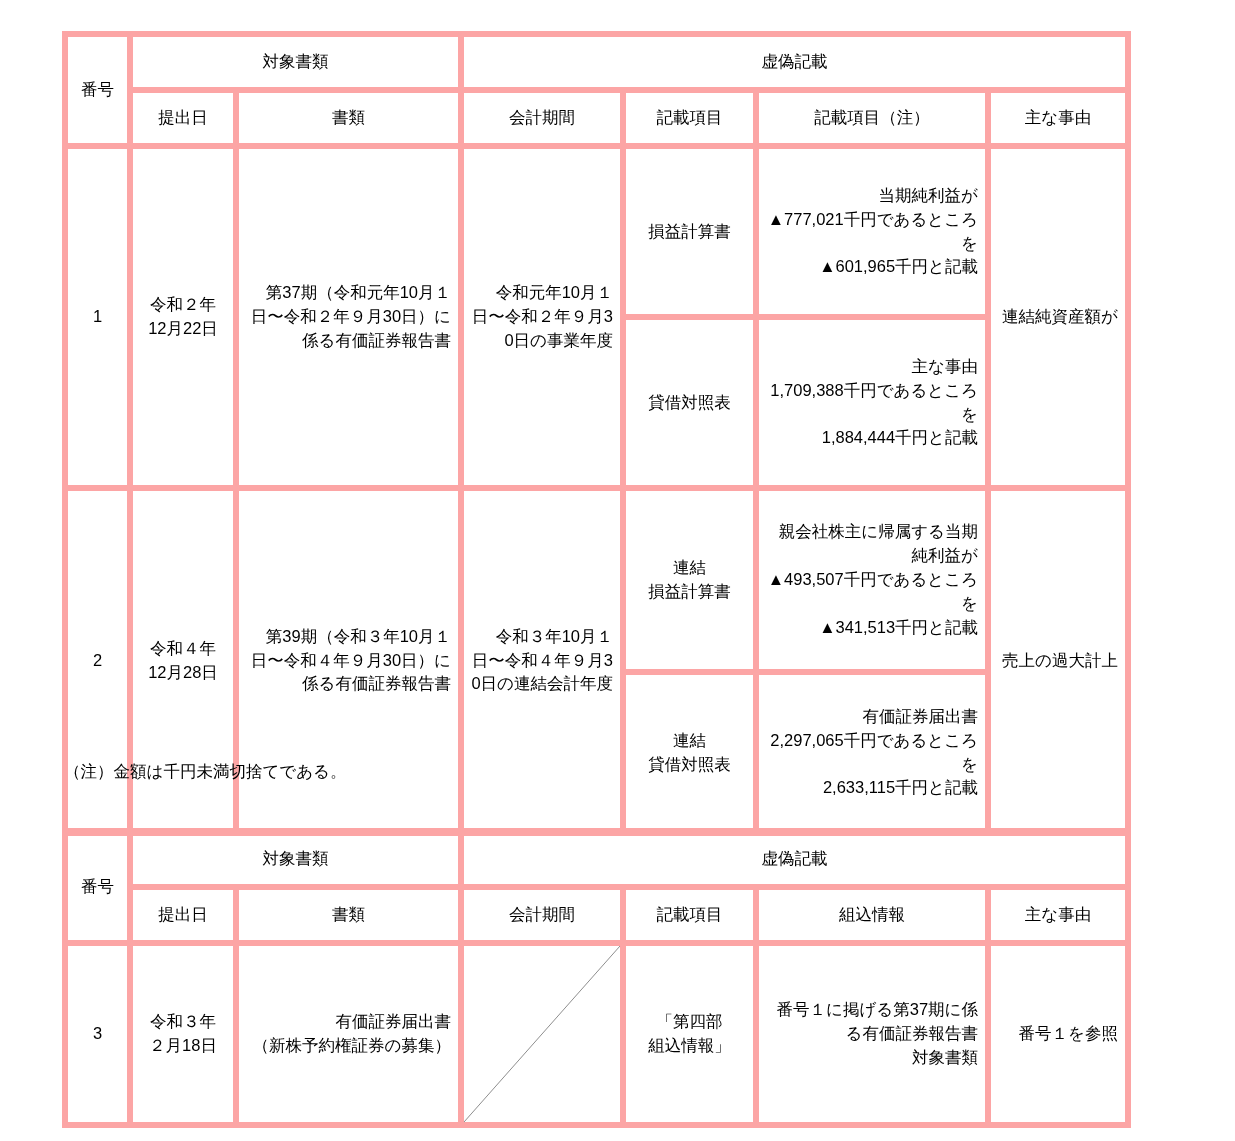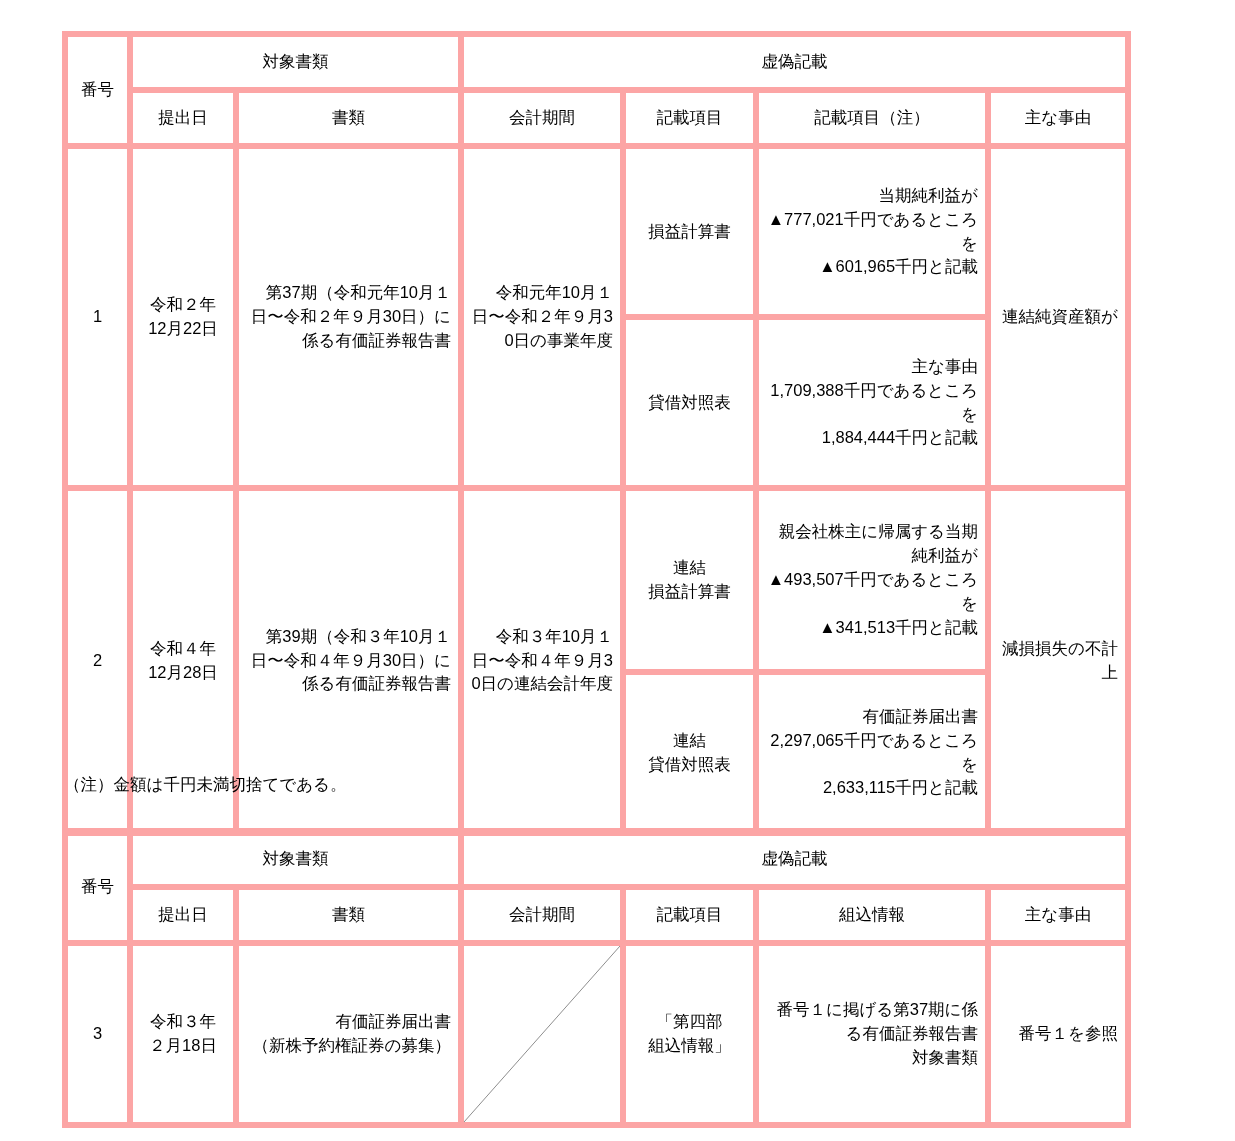--- a/index.html
+++ b/index.html
@@ -62,21 +62,20 @@
     top: 31px;
   }
   
   #note-line {
     position: absolute;
     left: 64px;
     top: 760px;
     font-size: 16.5px;
     line-height: 1.4;
     white-space: nowrap;
-    margin-top: 13px;
   }
   
   #table2-wrap {
     position: absolute;
     left: 62px;
     top: 828px;
   }
 
   
   .slash-cell {
@@ -157,21 +156,21 @@
           <td class="ctr mid" rowspan="2">2</td>
           <td class="ctr mid nowrap-lines" rowspan="2">令和４年
 12月28日</td>
           <td class="lft mid" rowspan="2">第39期（令和３年10月１日〜令和４年９月30日）に係る有価証券報告書</td>
           <td class="lft mid" rowspan="2">令和３年10月１日〜令和４年９月30日の連結会計年度</td>
           <td class="ctr mid nowrap-lines">連結
 損益計算書</td>
           <td class="lft mid nowrap-lines">親会社株主に帰属する当期純利益が
 ▲493,507千円であるところを
 ▲341,513千円と記載</td>
-          <td class="lft mid nowrap-lines" rowspan="2">減損損失の不計上</td>
+          <td class="lft mid nowrap-lines" rowspan="2">売上の過大計上</td>
         </tr>
 
         <tr class="t1-r2b">
           <td class="ctr mid nowrap-lines">連結
 貸借対照表</td>
           <td class="lft mid nowrap-lines">有価証券届出書
 2,297,065千円であるところを
 2,633,115千円と記載</td>
         </tr>
       </tbody>

